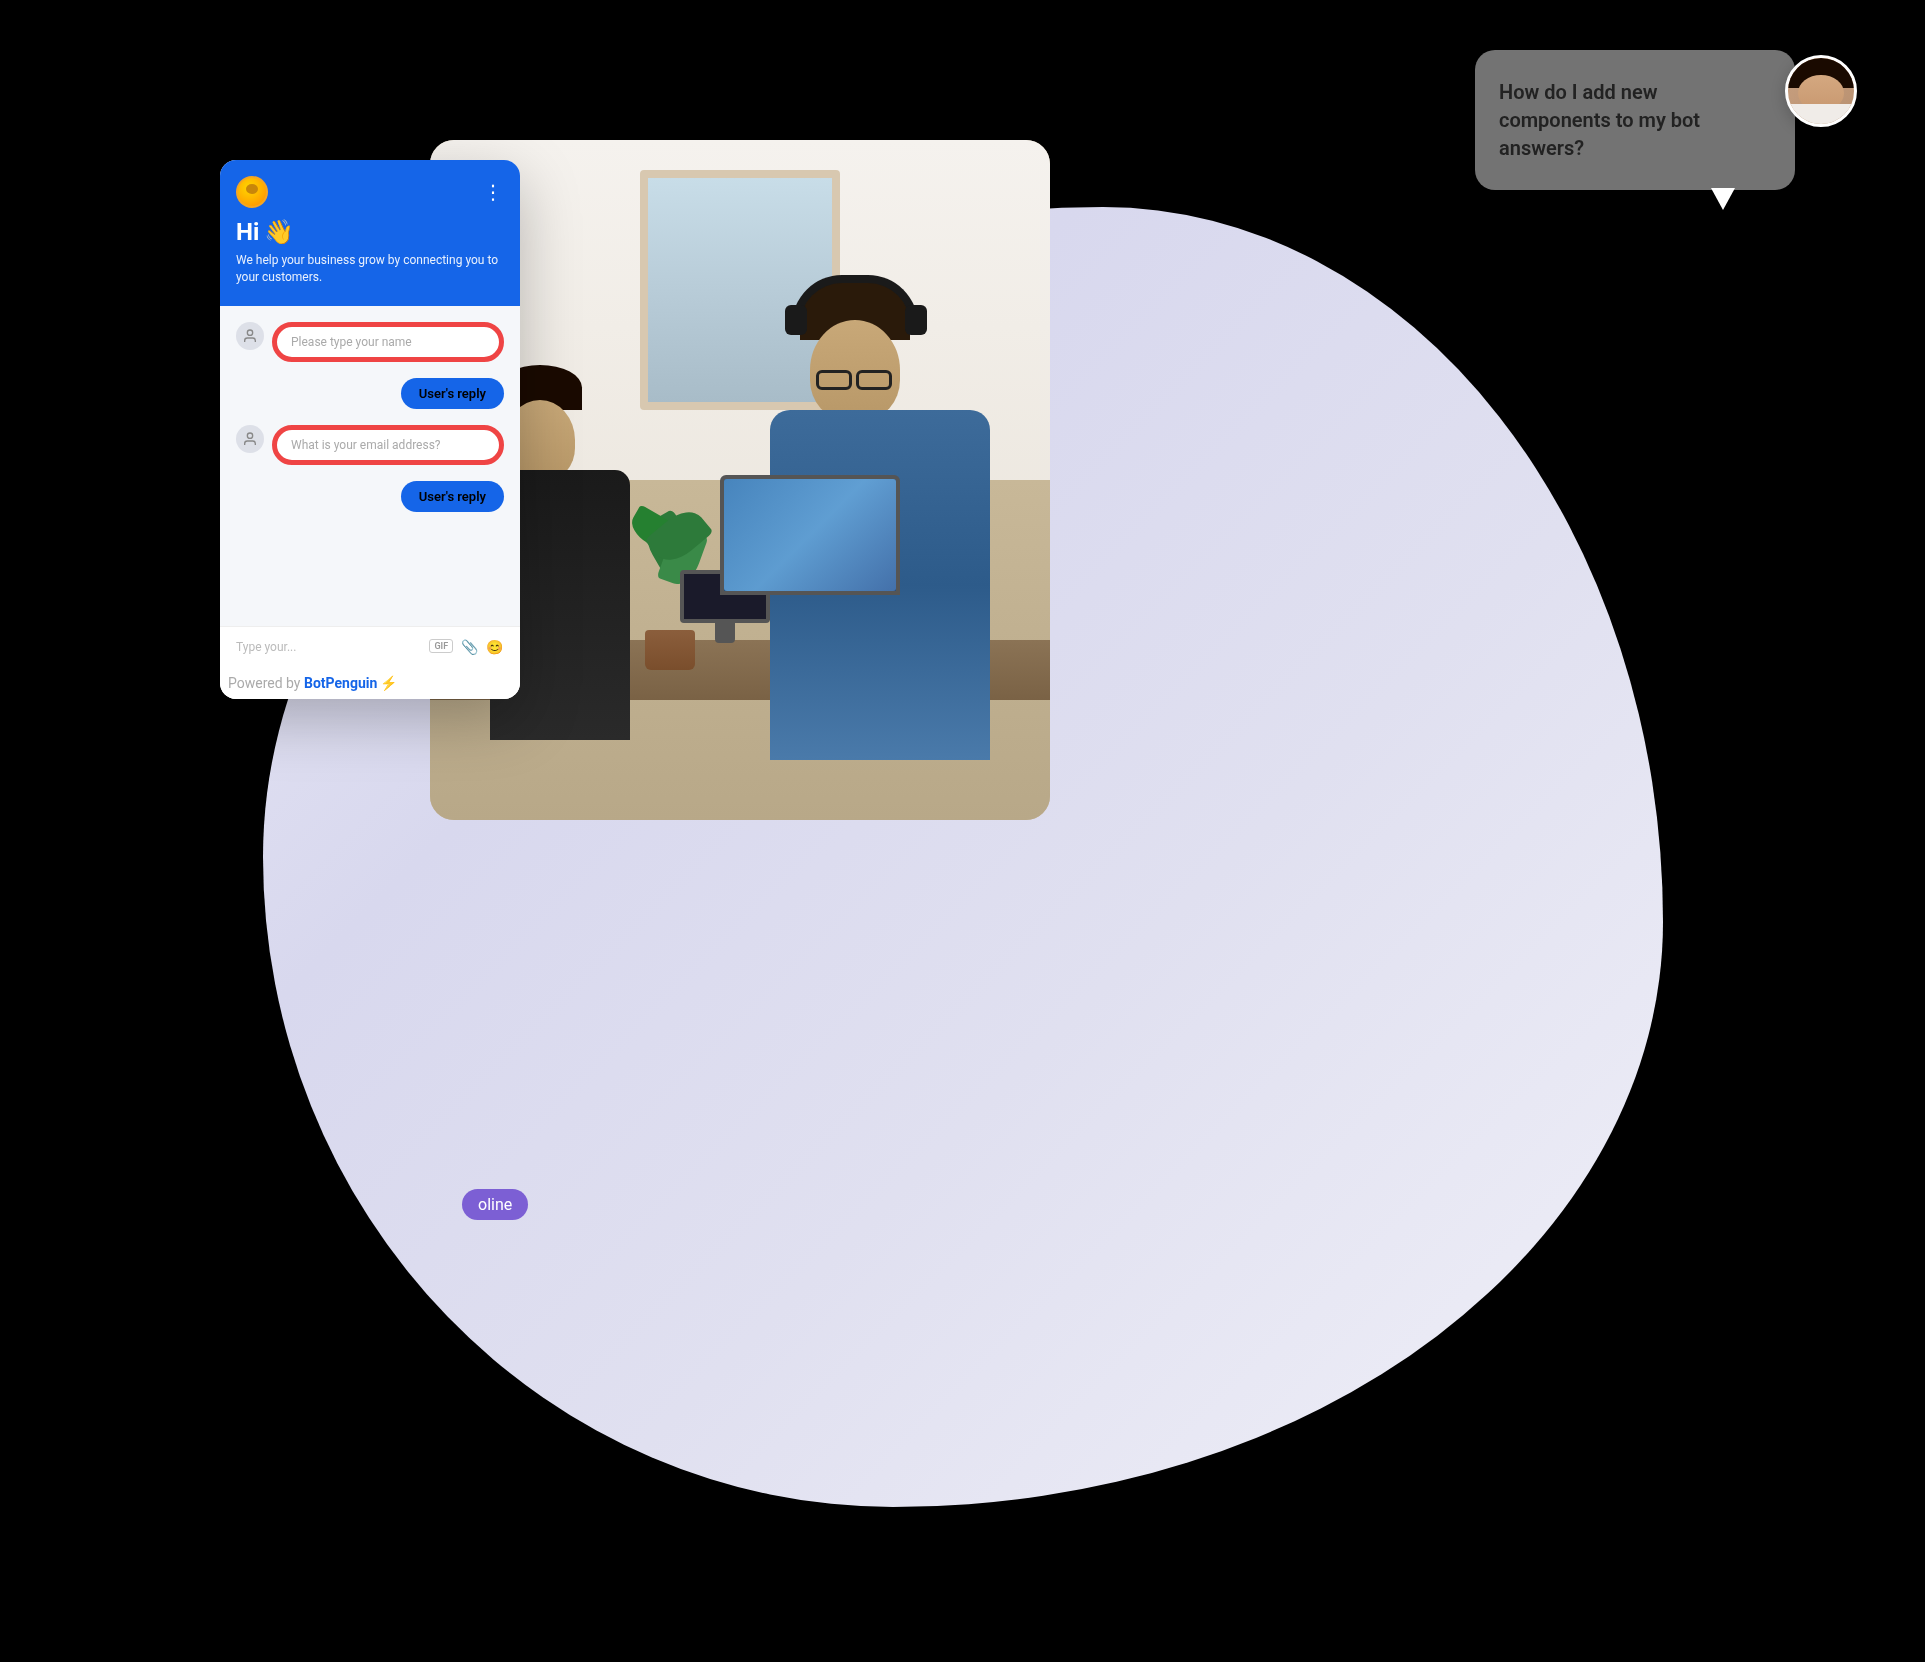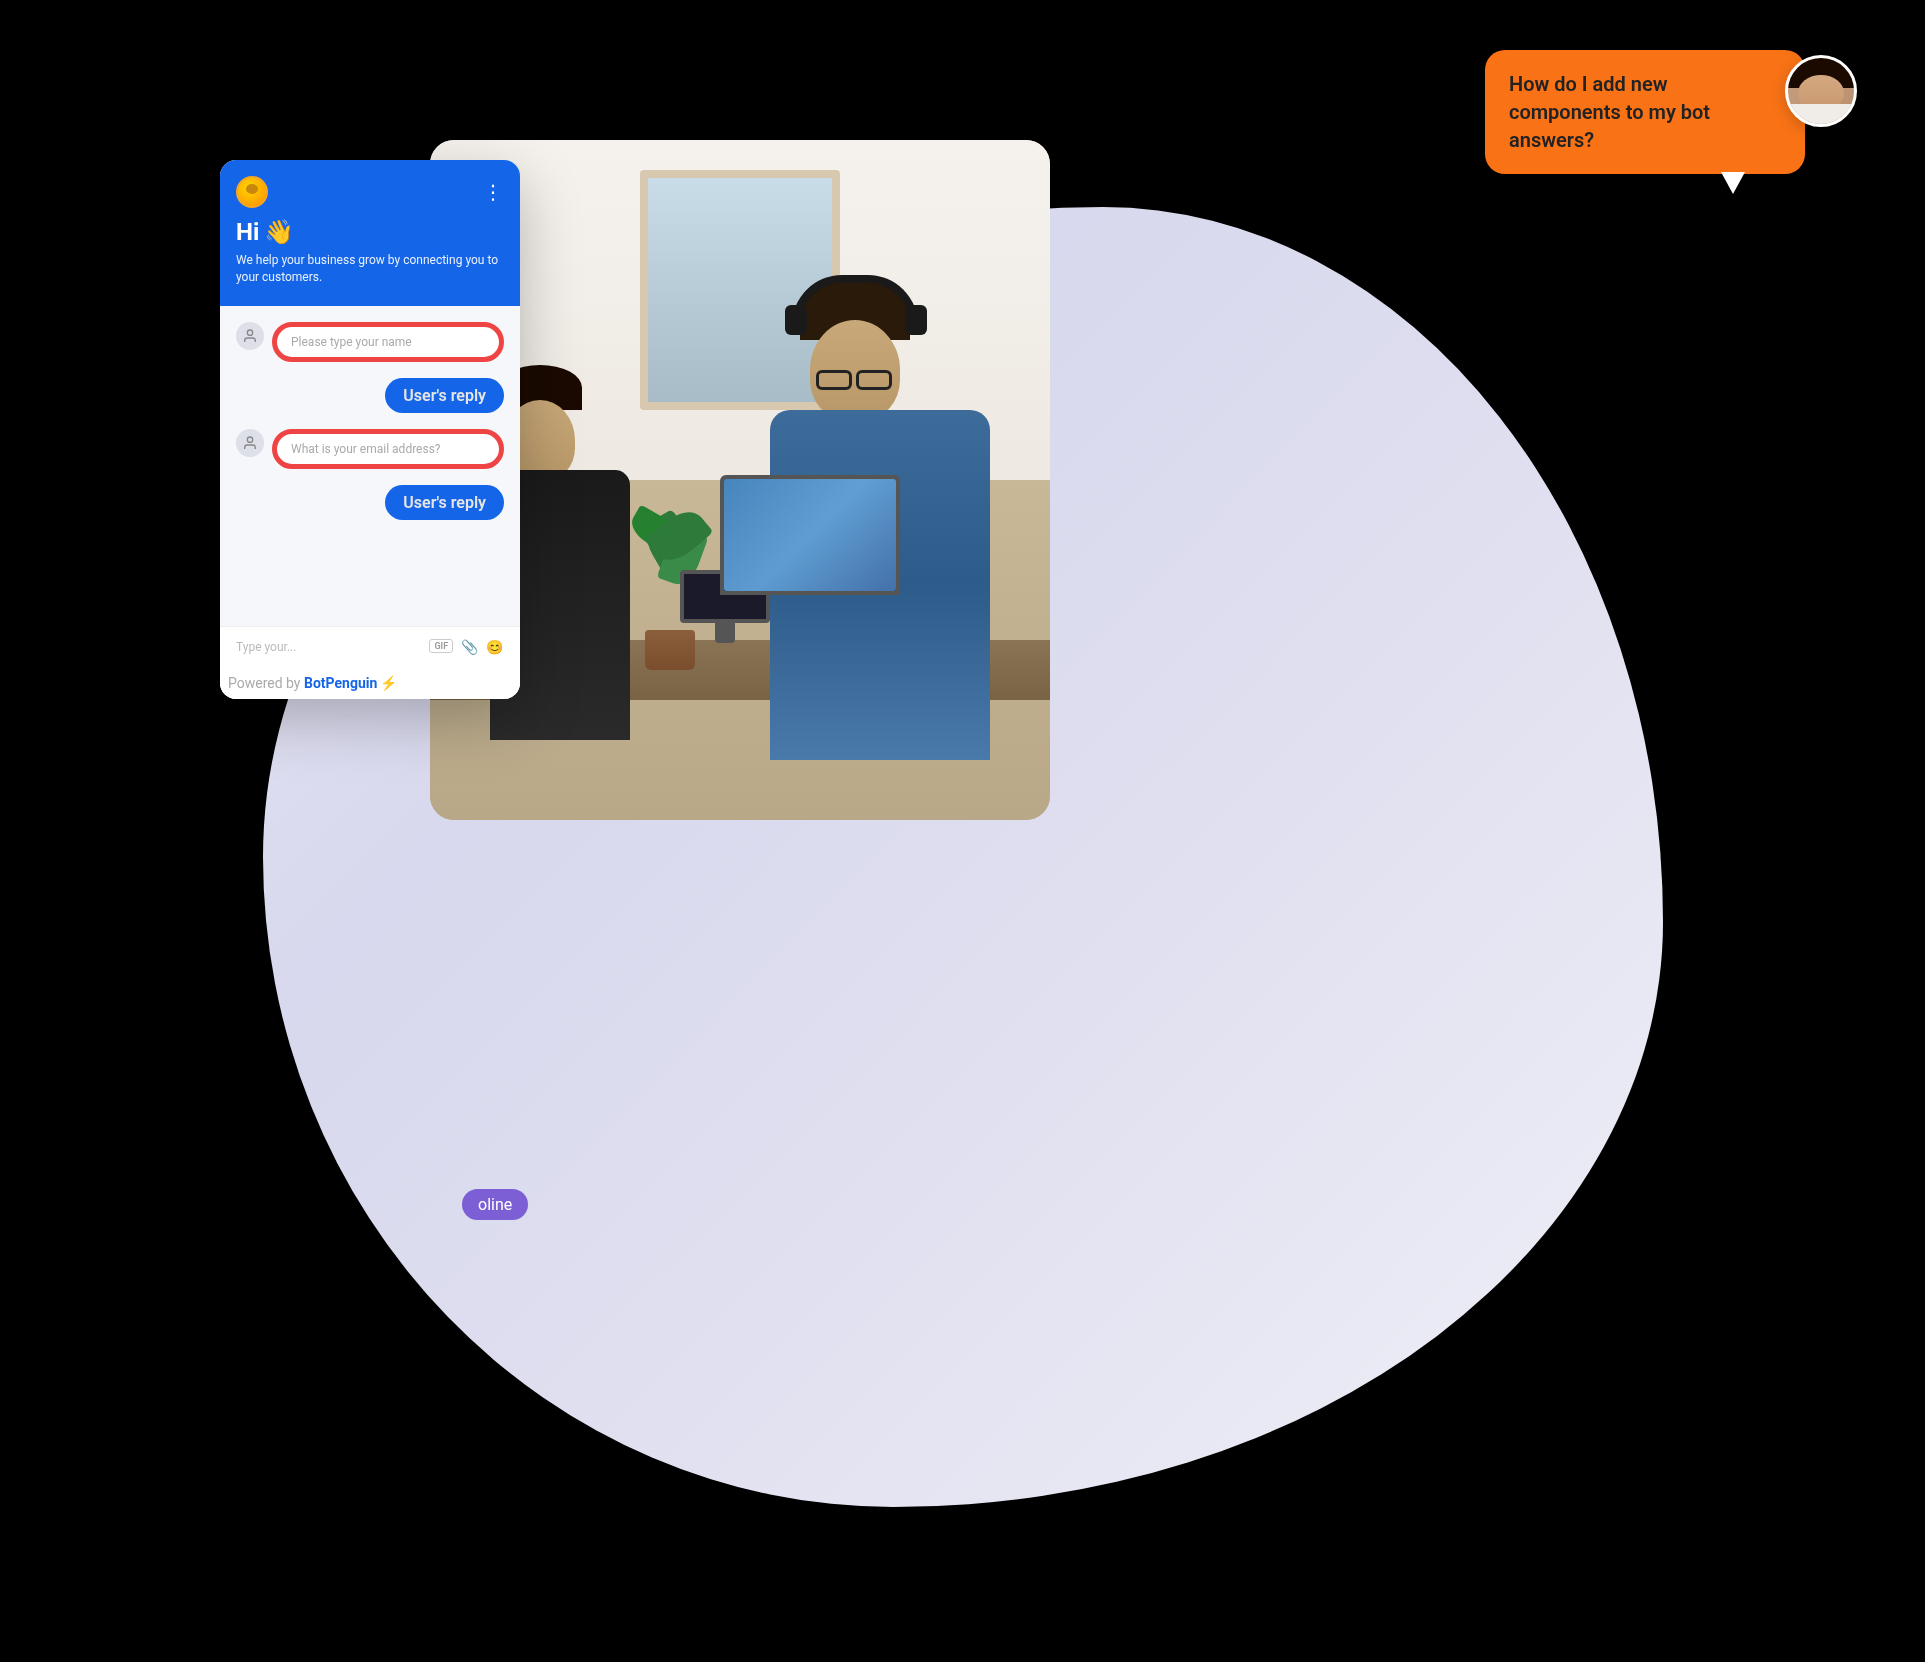--- a/index.html
+++ b/index.html
@@ -455,24 +455,24 @@
     }
 
     .chat-reply-row {
       display: flex;
       justify-content: flex-end;
       margin-bottom: 16px;
     }
 
     .reply-btn {
       background: #1565e8;
-      color: #e5e5e5;
+      color: #000000;
       border-radius: 20px;
       padding: 8px 18px;
-      font-size: 16px;
+      font-size: 13px;
       font-weight: 600;
       cursor: pointer;
     }
 
     .chat-footer {
       background: #fff;
       padding: 12px 16px;
       display: flex;
       align-items: center;
       justify-content: space-between;
@@ -520,24 +520,24 @@
     }
 
     .chat-powered-bolt {
       color: #f5a623;
     }
 
     
     .speech-bubble {
       position: absolute;
       top: 50px;
-      right: 120px;
-      background: #f97316;
+      right: 130px;
+      background: #737373;
       border-radius: 20px;
-      padding: 20px 24px;
+      padding: 28px 24px;
       max-width: 320px;
       box-shadow: 0 8px 30px rgba(0,0,0,0.15);
       z-index: 10;
     }
 
     .speech-bubble::after {
       content: '';
       position: absolute;
       bottom: -20px;
       right: 60px;

